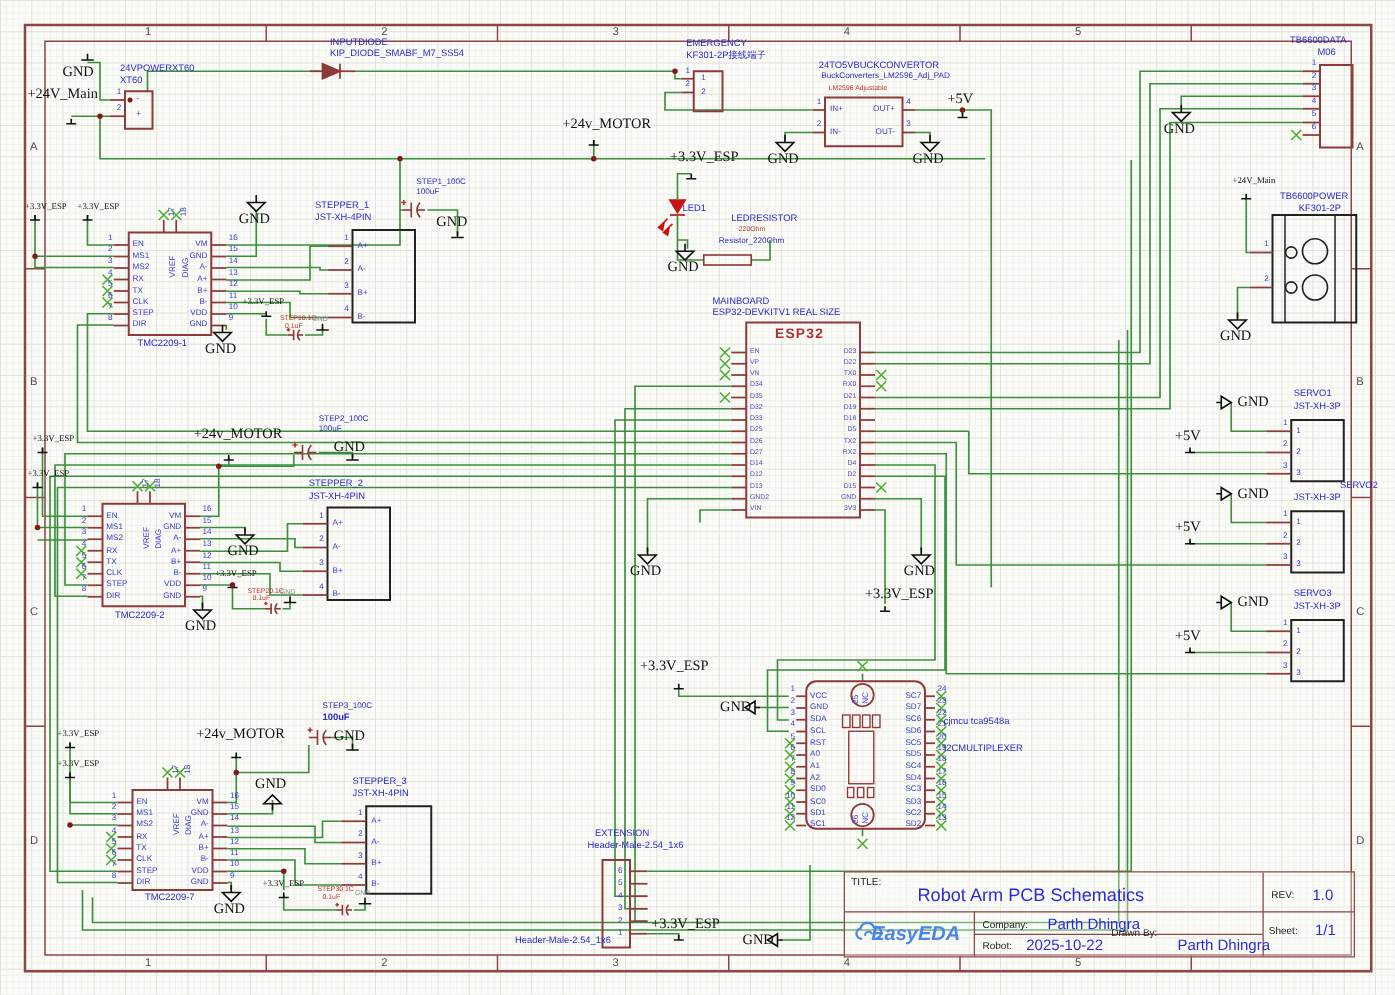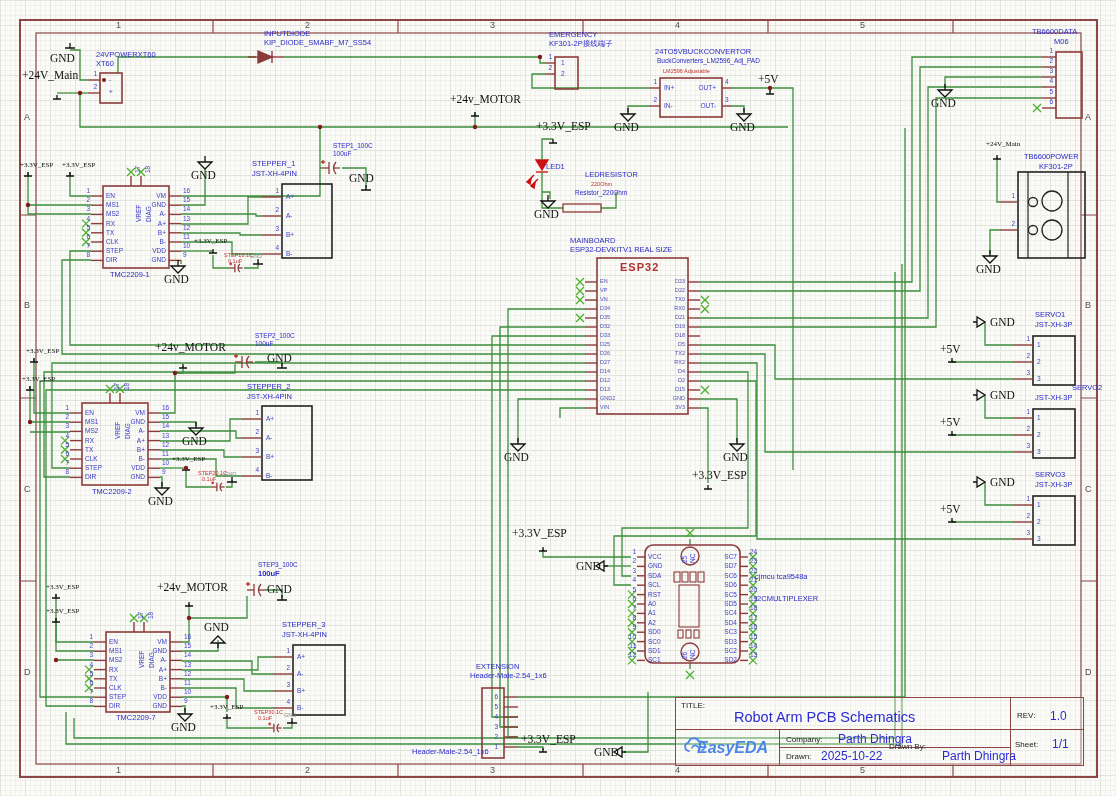--- a/index.html
+++ b/index.html
@@ -936,21 +936,21 @@
   <div class="cellline" style="left:103px;top:31px;width:1px;height:36px"></div>
   <div class="cellline" style="left:103px;top:49px;width:231px;height:1px"></div>
   <div class="tb-small" style="left:5px;top:3px">TITLE:</div>
   <div class="tb-title" style="left:58px;top:11px">Robot Arm PCB Schematics</div>
   <div class="tb-small" style="left:341px;top:13px">REV:</div>
   <div class="tb-val" style="left:374px;top:11px">1.0</div>
   <div class="tb-small" style="left:110px;top:37px">Company:</div>
   <div class="tb-val" style="left:162px;top:34px">Parth Dhingra</div>
   <div class="tb-small" style="left:339px;top:42px">Sheet:</div>
   <div class="tb-val" style="left:376px;top:39px">1/1</div>
-  <div class="tb-small" style="left:110px;top:54px">Drawn:</div>
+  <div class="tb-small" style="left:110px;top:54px">Robot:</div>
   <div class="tb-val" style="left:145px;top:51px">2025-10-22</div>
   <div class="tb-small" style="left:213px;top:44px">Drawn By:</div>
   <div class="tb-val" style="left:266px;top:51px">Parth Dhingra</div>
   <div id="logo">
     <svg width="24" height="18" viewBox="0 0 24 18">
       <path d="M6,13 a4.2,4.2 0 0 1 -0.5,-8.3 a5.5,5.5 0 0 1 10.5,-1 a4.5,4.5 0 0 1 3,8.6" fill="none" stroke="#4a86e8" stroke-width="1.8" stroke-linecap="round"></path>
       <path d="M9,10 a3,3 0 0 1 5.5,-1.2" fill="none" stroke="#4a86e8" stroke-width="1.6" stroke-linecap="round"></path>
     </svg>
     <span>EasyEDA</span>
   </div>

